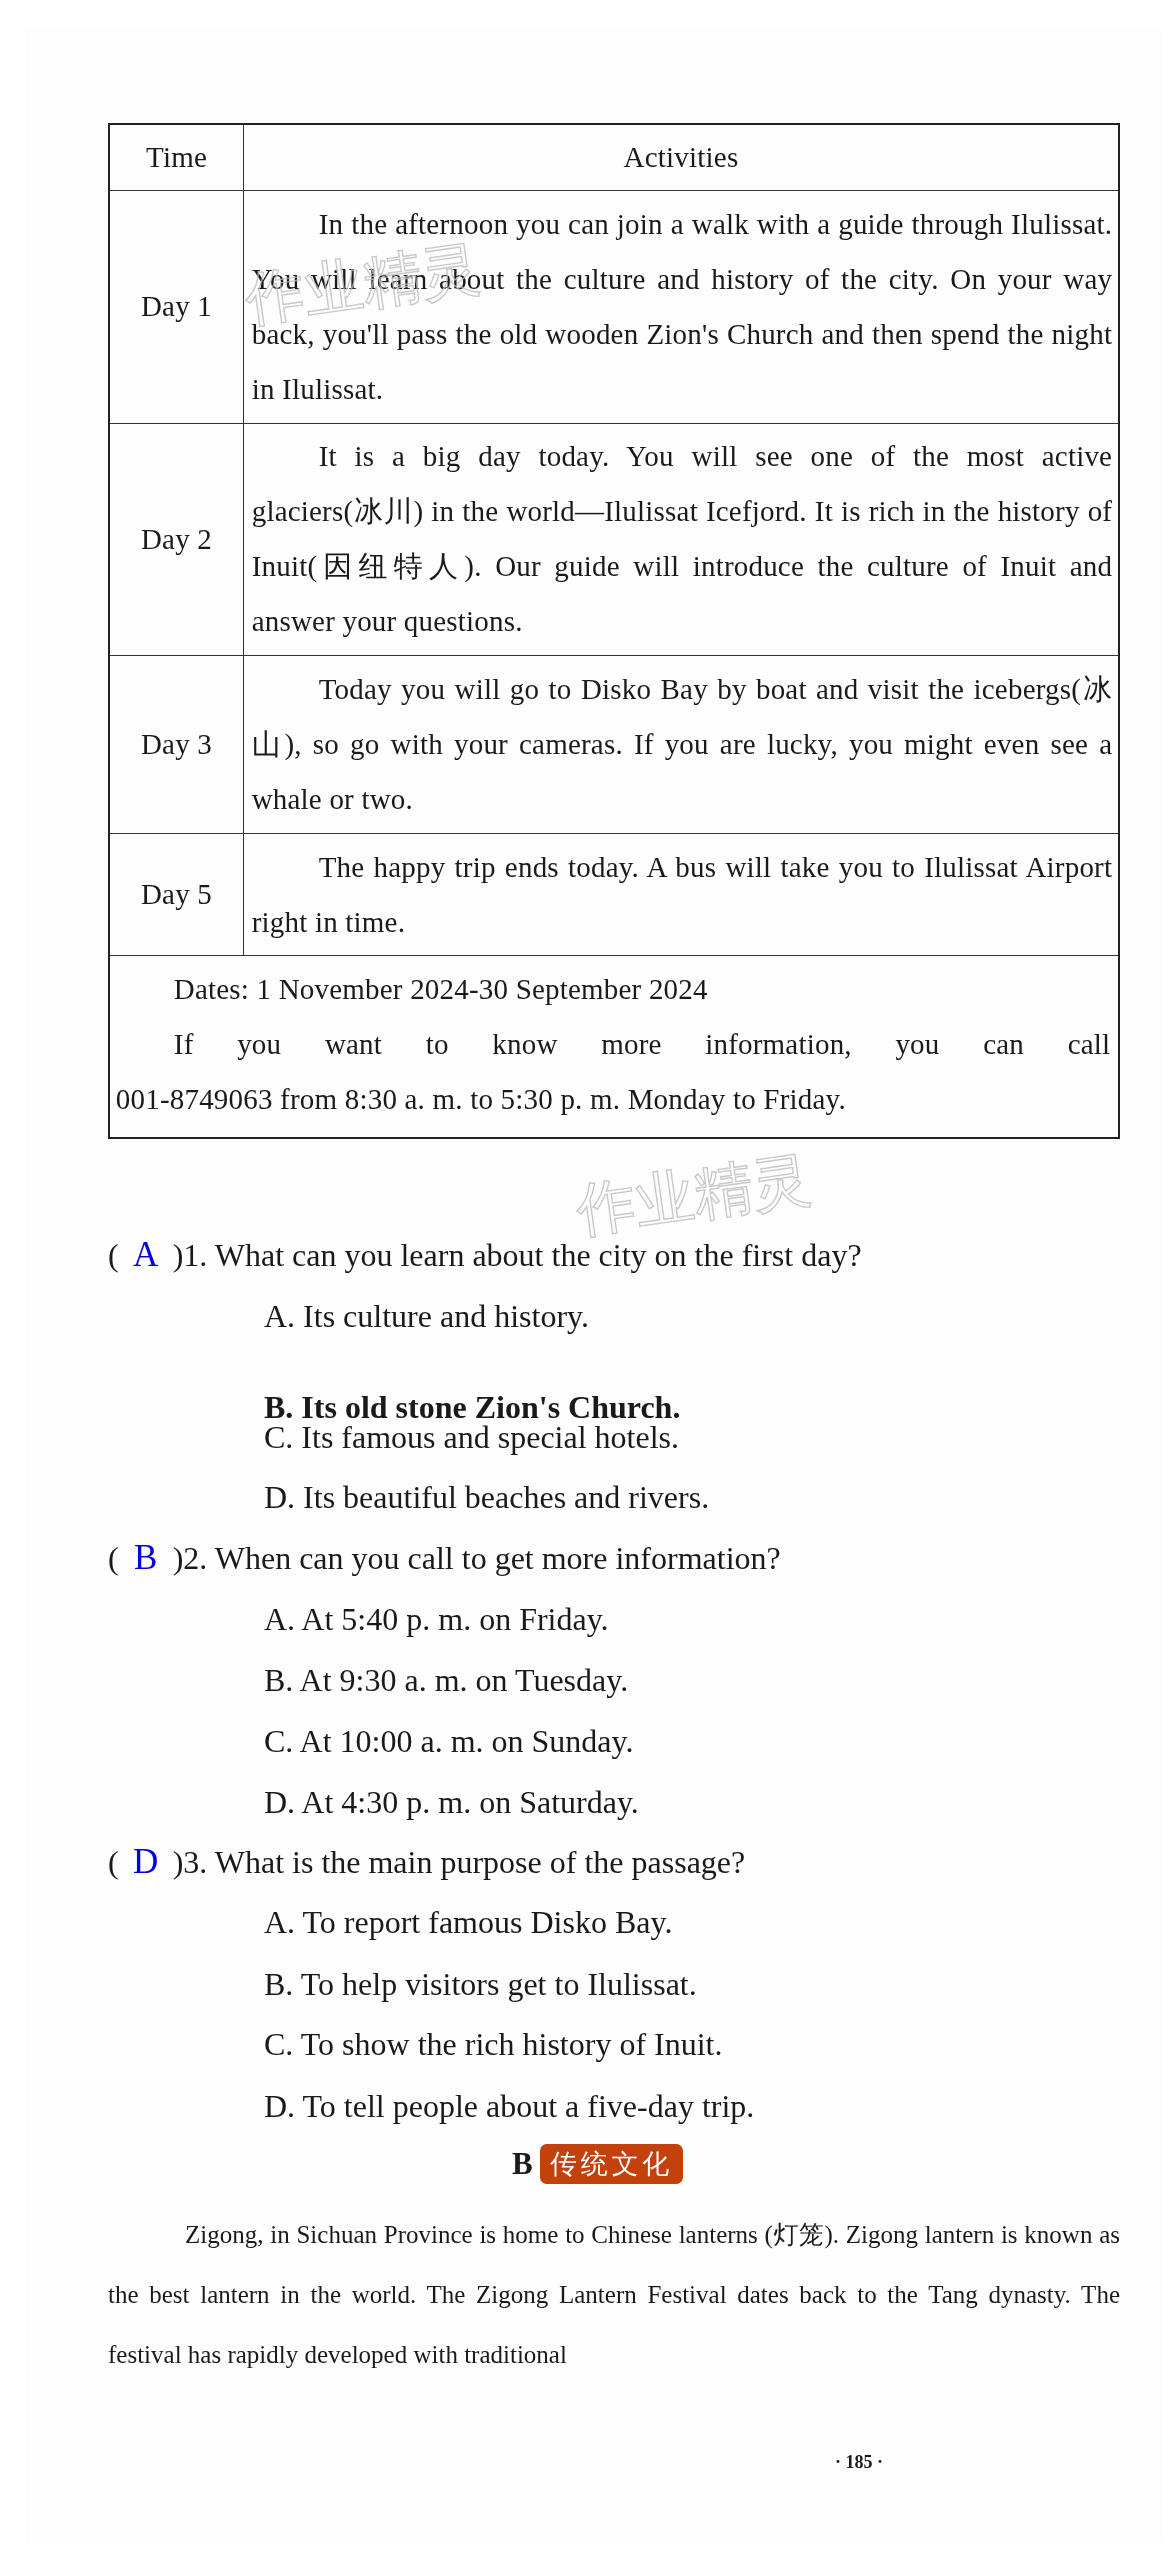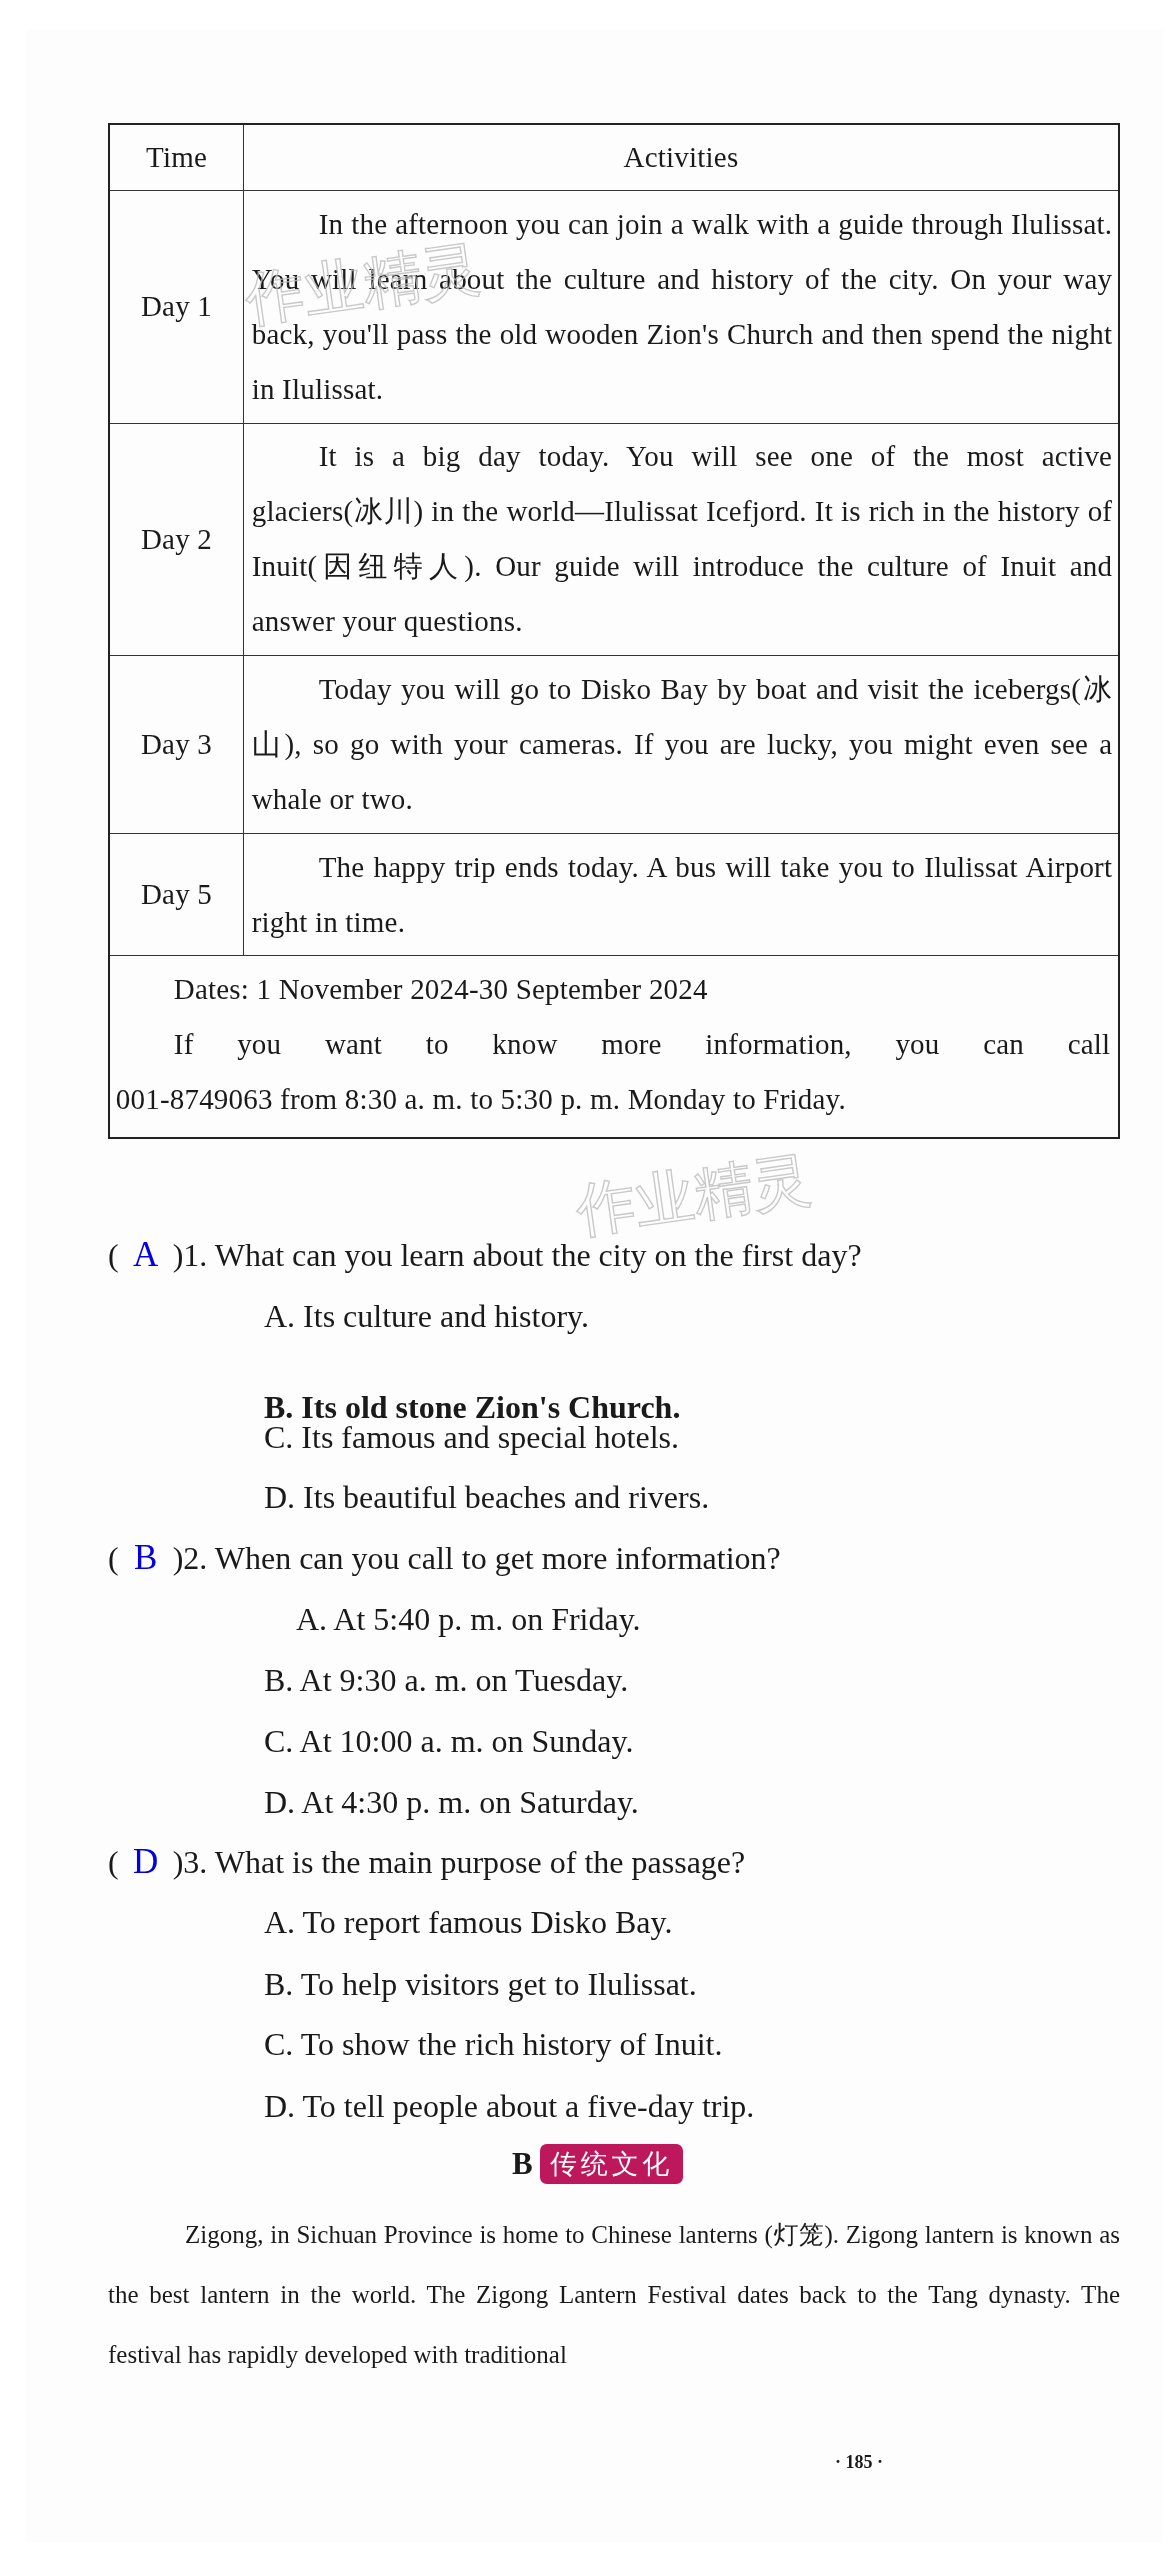--- a/index.html
+++ b/index.html
@@ -24,21 +24,21 @@
   .footer-cell .ln2 { padding-left:58px; text-align:justify; text-align-last:justify; }
   .q { position:absolute; left:108px; font-size:32px; line-height:38px; white-space:nowrap; }
   .q .paren { display:inline-block; }
   .q .ans { display:inline-block; width:54px; text-align:center; color:#0000e0; font-size:35px; }
   .opt { position:absolute; left:264px; font-size:32px; line-height:38px; white-space:nowrap; }
   .section {
     position:absolute; left:512px; top:2145px; height:38px; display:flex; align-items:center; gap:7.7px;
   }
   .section .letter { font-weight:bold; font-size:31px; }
   .section .tag {
-    background:#be185d; color:#fff; border-radius:6.7px; padding:1.9px 9.6px; font-size:27px; letter-spacing:3.8px;
+    background:#c2410c; color:#fff; border-radius:6.7px; padding:1.9px 9.6px; font-size:27px; letter-spacing:3.8px;
     font-family:"DejaVu Sans",sans-serif;
   }
   .para { position:absolute; left:108px; width:1012px; font-size:25px; line-height:60px; text-align:justify; }
   .para .indent { display:inline-block; width:77px; }
   .pagenum { position:absolute; left:835px; top:2452px; font-size:18px; font-weight:bold; }
   .watermark {
     position:absolute; font-size:59px; color:transparent; -webkit-text-stroke:1.4px #bdbdbd;
     font-family:"DejaVu Sans",sans-serif; transform:rotate(-8deg); opacity:0.8; pointer-events:none;
   }
 </style>
@@ -86,21 +86,21 @@
   <span class="paren">(</span><span class="ans" style="color: rgb(0, 0, 224);">A</span><span>)1. What can you learn about the city on the first day?</span>
 </div>
 <div class="opt" style="top:1297px;">A. Its culture and history.</div>
 <div class="opt" style="top:1388px;font-weight:bold;">B. Its old stone Zion's Church.</div>
 <div class="opt" style="top:1418px;">C. Its famous and special hotels.</div>
 <div class="opt" style="top:1478px;">D. Its beautiful beaches and rivers.</div>
 
 <div class="q" style="top:1539px;">
   <span class="paren">(</span><span class="ans" style="color: rgb(0, 0, 224);">B</span><span>)2. When can you call to get more information?</span>
 </div>
-<div class="opt" style="top:1600px;margin-left:32px;">A. At 5:40 p. m. on Friday.</div>
+<div class="opt" style="top:1600px;">A. At 5:40 p. m. on Friday.</div>
 <div class="opt" style="top:1661px;">B. At 9:30 a. m. on Tuesday.</div>
 <div class="opt" style="top:1722px;">C. At 10:00 a. m. on Sunday.</div>
 <div class="opt" style="top:1783px;">D. At 4:30 p. m. on Saturday.</div>
 
 <div class="q" style="top:1843px;">
   <span class="paren">(</span><span class="ans" style="color: rgb(0, 0, 224);">D</span><span>)3. What is the main purpose of the passage?</span>
 </div>
 <div class="opt" style="top:1903px;text-align:right;">A. To report famous Disko Bay.</div>
 <div class="opt" style="top:1965px;">B. To help visitors get to Ilulissat.</div>
 <div class="opt" style="top:2025px;">C. To show the rich history of Inuit.</div>

